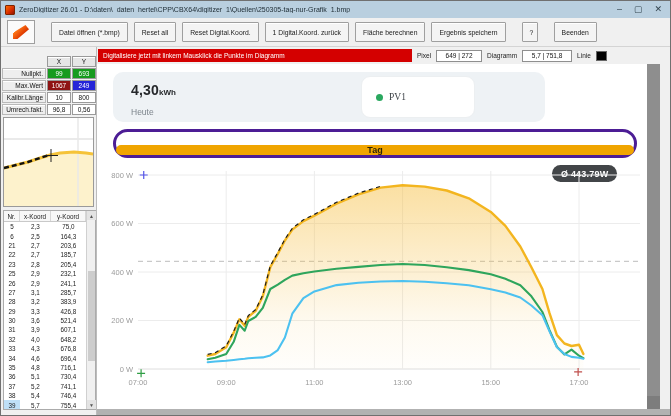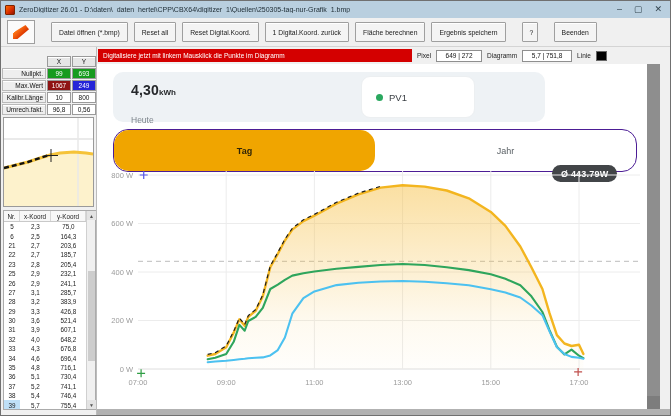--- a/index.html
+++ b/index.html
@@ -64,29 +64,29 @@
   .sb-thumb{position:absolute;left:1px;width:7px;top:60px;height:90px;background:#cdcdcd;}
   
   .main{position:absolute;left:96px;top:63px;width:550px;height:345px;background:#ffffff;overflow:hidden;}
   .dark-strip{position:absolute;left:646px;top:63px;width:13px;height:345px;background:#8e8e8e;}
   .bottom-strip{position:absolute;left:96px;top:408px;width:575px;height:8px;background:#b2b2b2;}
   .corner-sq{position:absolute;left:646px;top:395px;width:13px;height:21px;background:#7d7d7d;}
   .head-card{position:absolute;left:16px;top:8px;width:432px;height:50px;background:#eef2f5;border-radius:10px;}
   .energy{position:absolute;left:18px;top:9px;color:#25282b;}
   .energy .val{font-size:14px;font-weight:bold;letter-spacing:.2px;}
   .energy .unit{font-size:8px;font-weight:bold;}
-  .energy .period{font-size:8.5px;color:#7d858c;margin-top:16px;}
+  .energy .period{font-size:8.5px;color:#7d858c;margin-top:8px;}
   .chip{position:absolute;top:4px;height:42px;background:#ffffff;border:1px solid #eceff1;border-radius:9px;
-        display:flex;align-items:center;padding-left:14px;gap:6px;}
+        display:flex;align-items:center;padding-left:14px;gap:6px;font-family:Liberation Serif, serif;}
   .chip-pv1{left:248px;width:114px;}
   .chip-pv2{left:370px;width:150px;}
   .dot{width:7px;height:7px;border-radius:50%;}
   .chip-label{font-size:9.5px;color:#3a3f44;}
-  .tabs{position:absolute;left:16px;top:65px;width:524px;height:43px;background:#ffffff;
-        border:1px solid #4c1d95;border-radius:15px;display:flex;}
+  .tabs{position:absolute;left:16px;top:65px;width:524px;height:29px;background:#ffffff;
+        border:3px solid #4c1d95;border-radius:15px;display:flex;align-items:flex-end;}
   .tab{flex:1;display:flex;align-items:center;justify-content:center;font-size:9px;color:#5b6166;
        border-radius:15px;}
   .tab.active{background:#f0a500;color:#2f2406;font-weight:bold;}
   .avg-badge{position:absolute;left:455px;top:101px;height:17px;background:#424548;color:#fff;
              border-radius:9px;font-size:9px;font-weight:bold;display:flex;align-items:center;
              padding:0 9px;letter-spacing:.2px;}
   .chart-wrap{position:absolute;left:2px;top:95px;width:546px;height:193px;}
   svg text.axis{font-family:"Liberation Sans",sans-serif;font-size:7.5px;fill:#9b9b9b;}
 </style>
 </head>
@@ -300,21 +300,20 @@
         <div class="period">Heute</div>
       </div>
       <div class="chip chip-pv1">
         <div class="dot" id="dot-pv1" style="background: rgb(42, 168, 95);"></div>
         <div class="chip-label">PV1</div>
       </div>
     </div>
 
     <div class="tabs">
       <div class="tab active">Tag</div>
-      <div class="tab">Jahr</div>
     </div>
 
     <div class="avg-badge">Ø 443.79W</div>
 
     <div class="chart-wrap">
       <svg id="chart-svg" width="546" height="250" viewBox="0 0 546 250">
         <defs>
           <linearGradient id="gradY" x1="0" y1="0" x2="0" y2="1">
             <stop offset="0" stop-color="#f6c046" stop-opacity="0.5"></stop>
             <stop offset="0.75" stop-color="#f6c046" stop-opacity="0.08"></stop>

